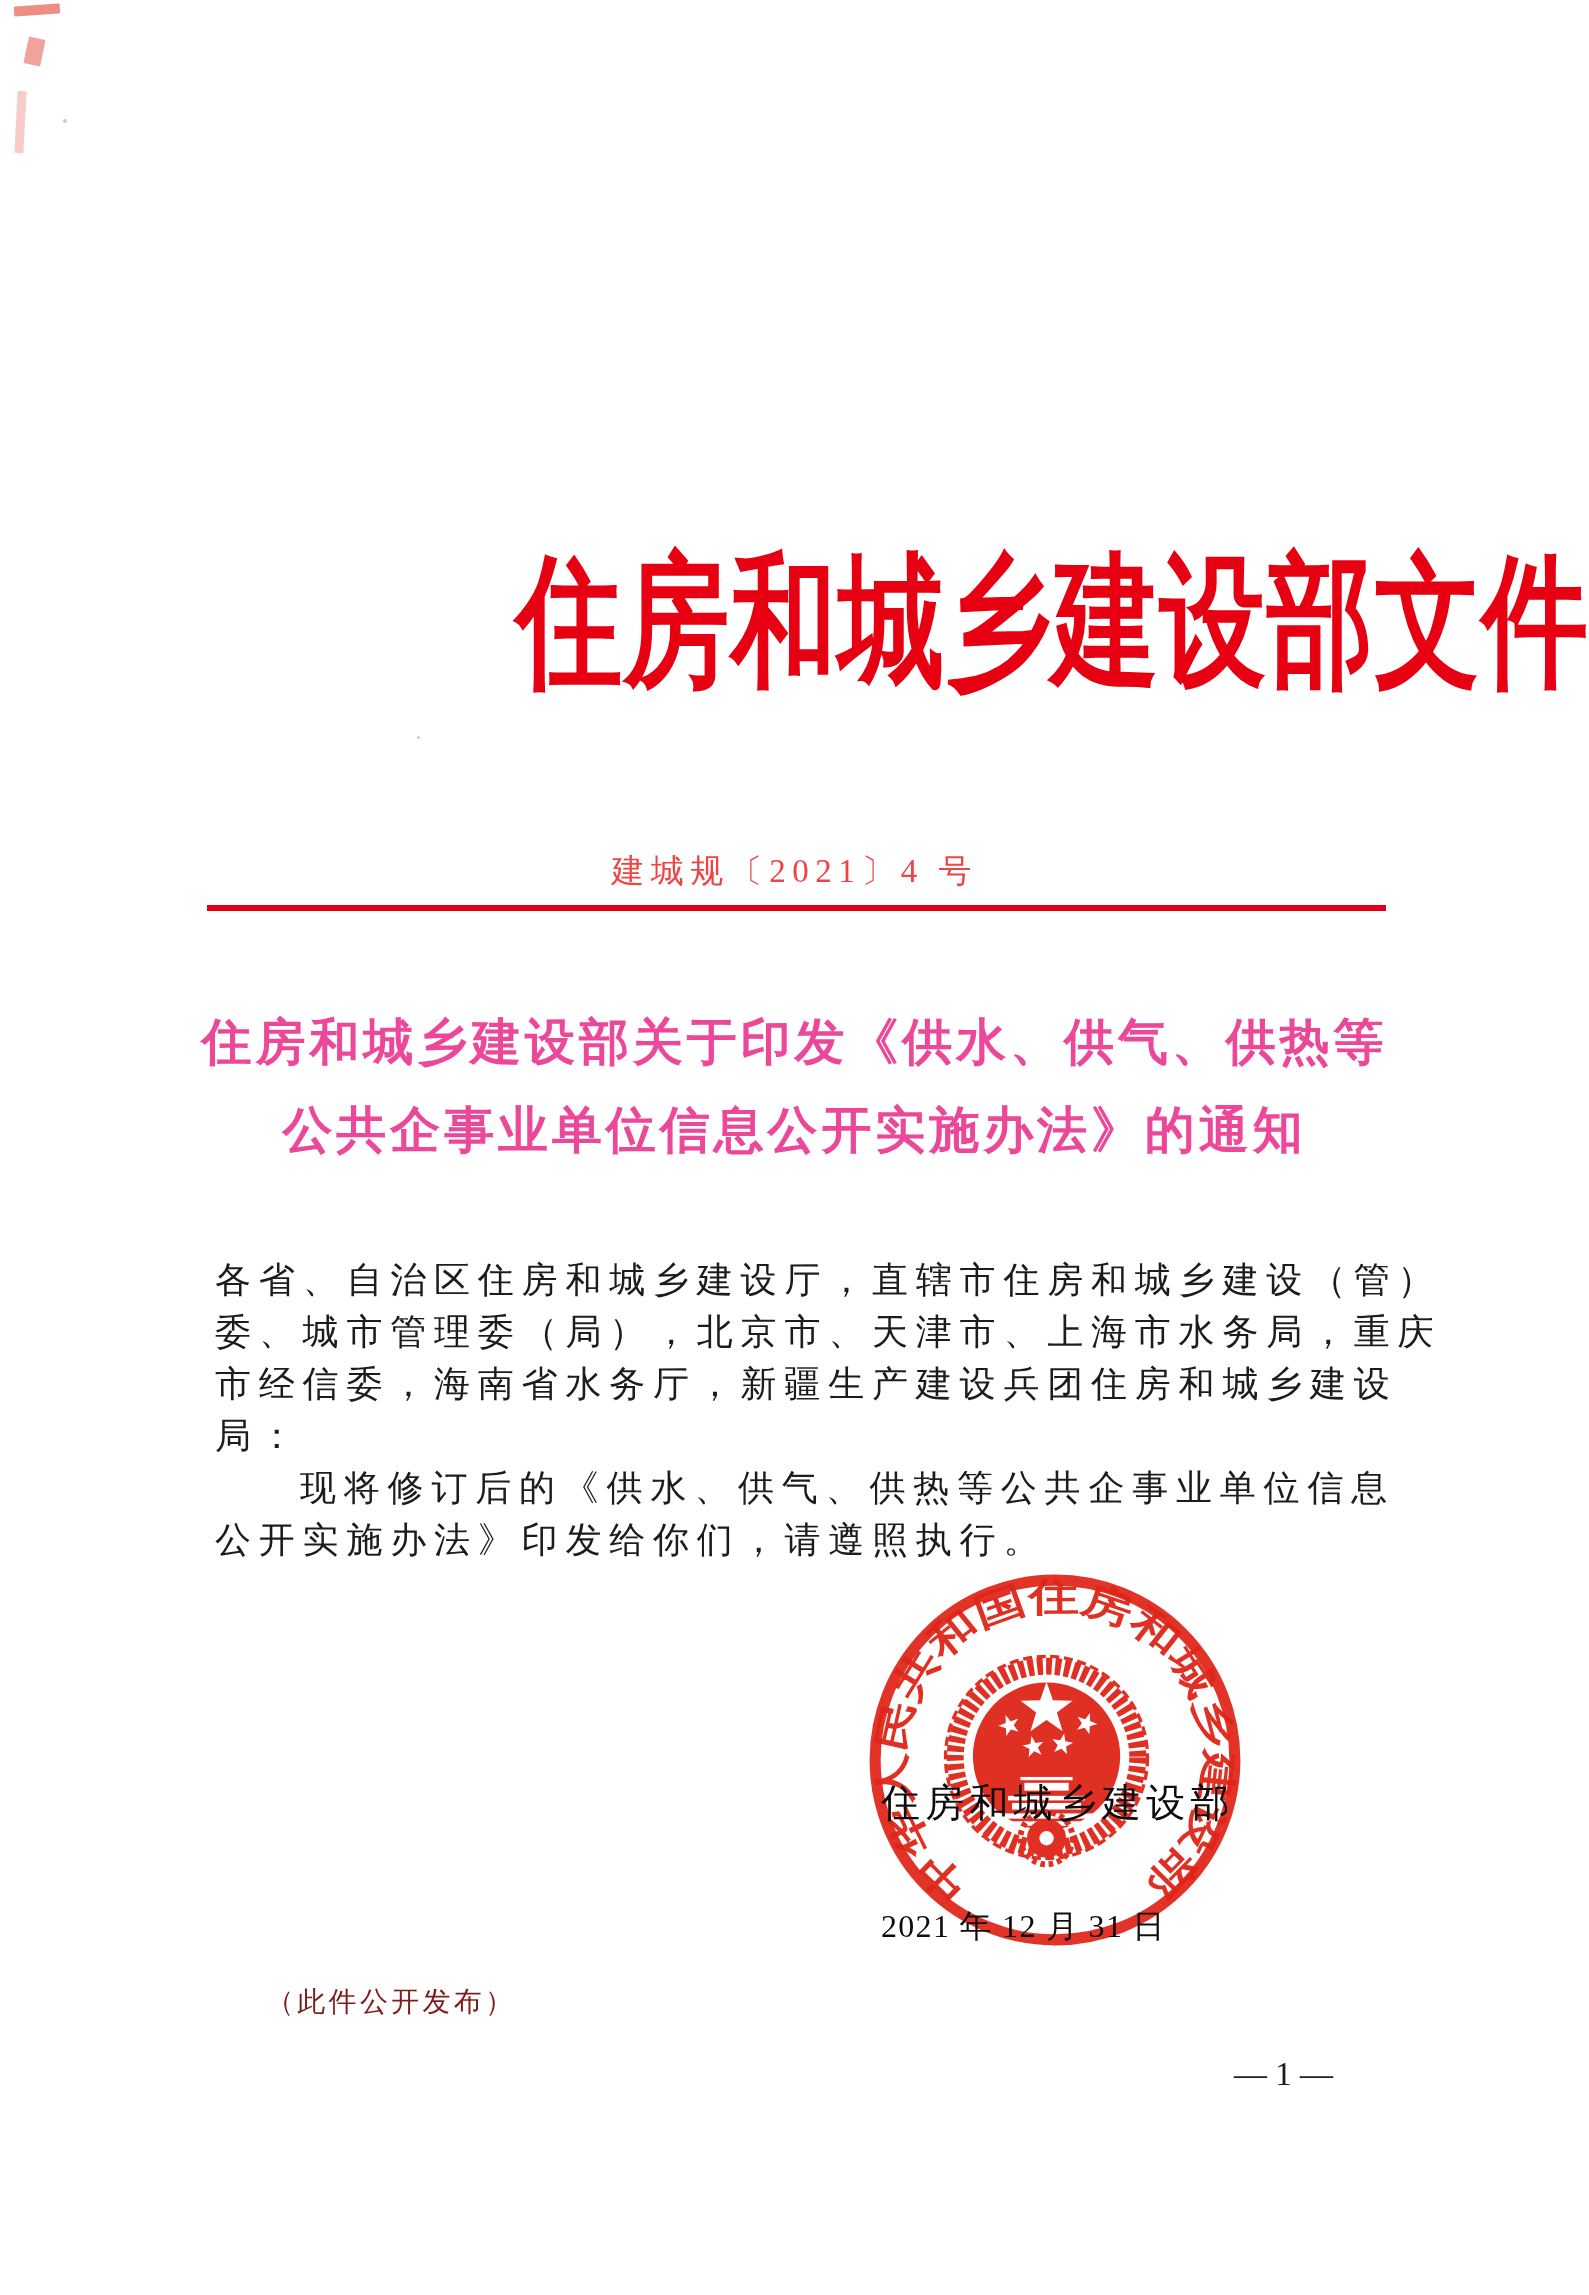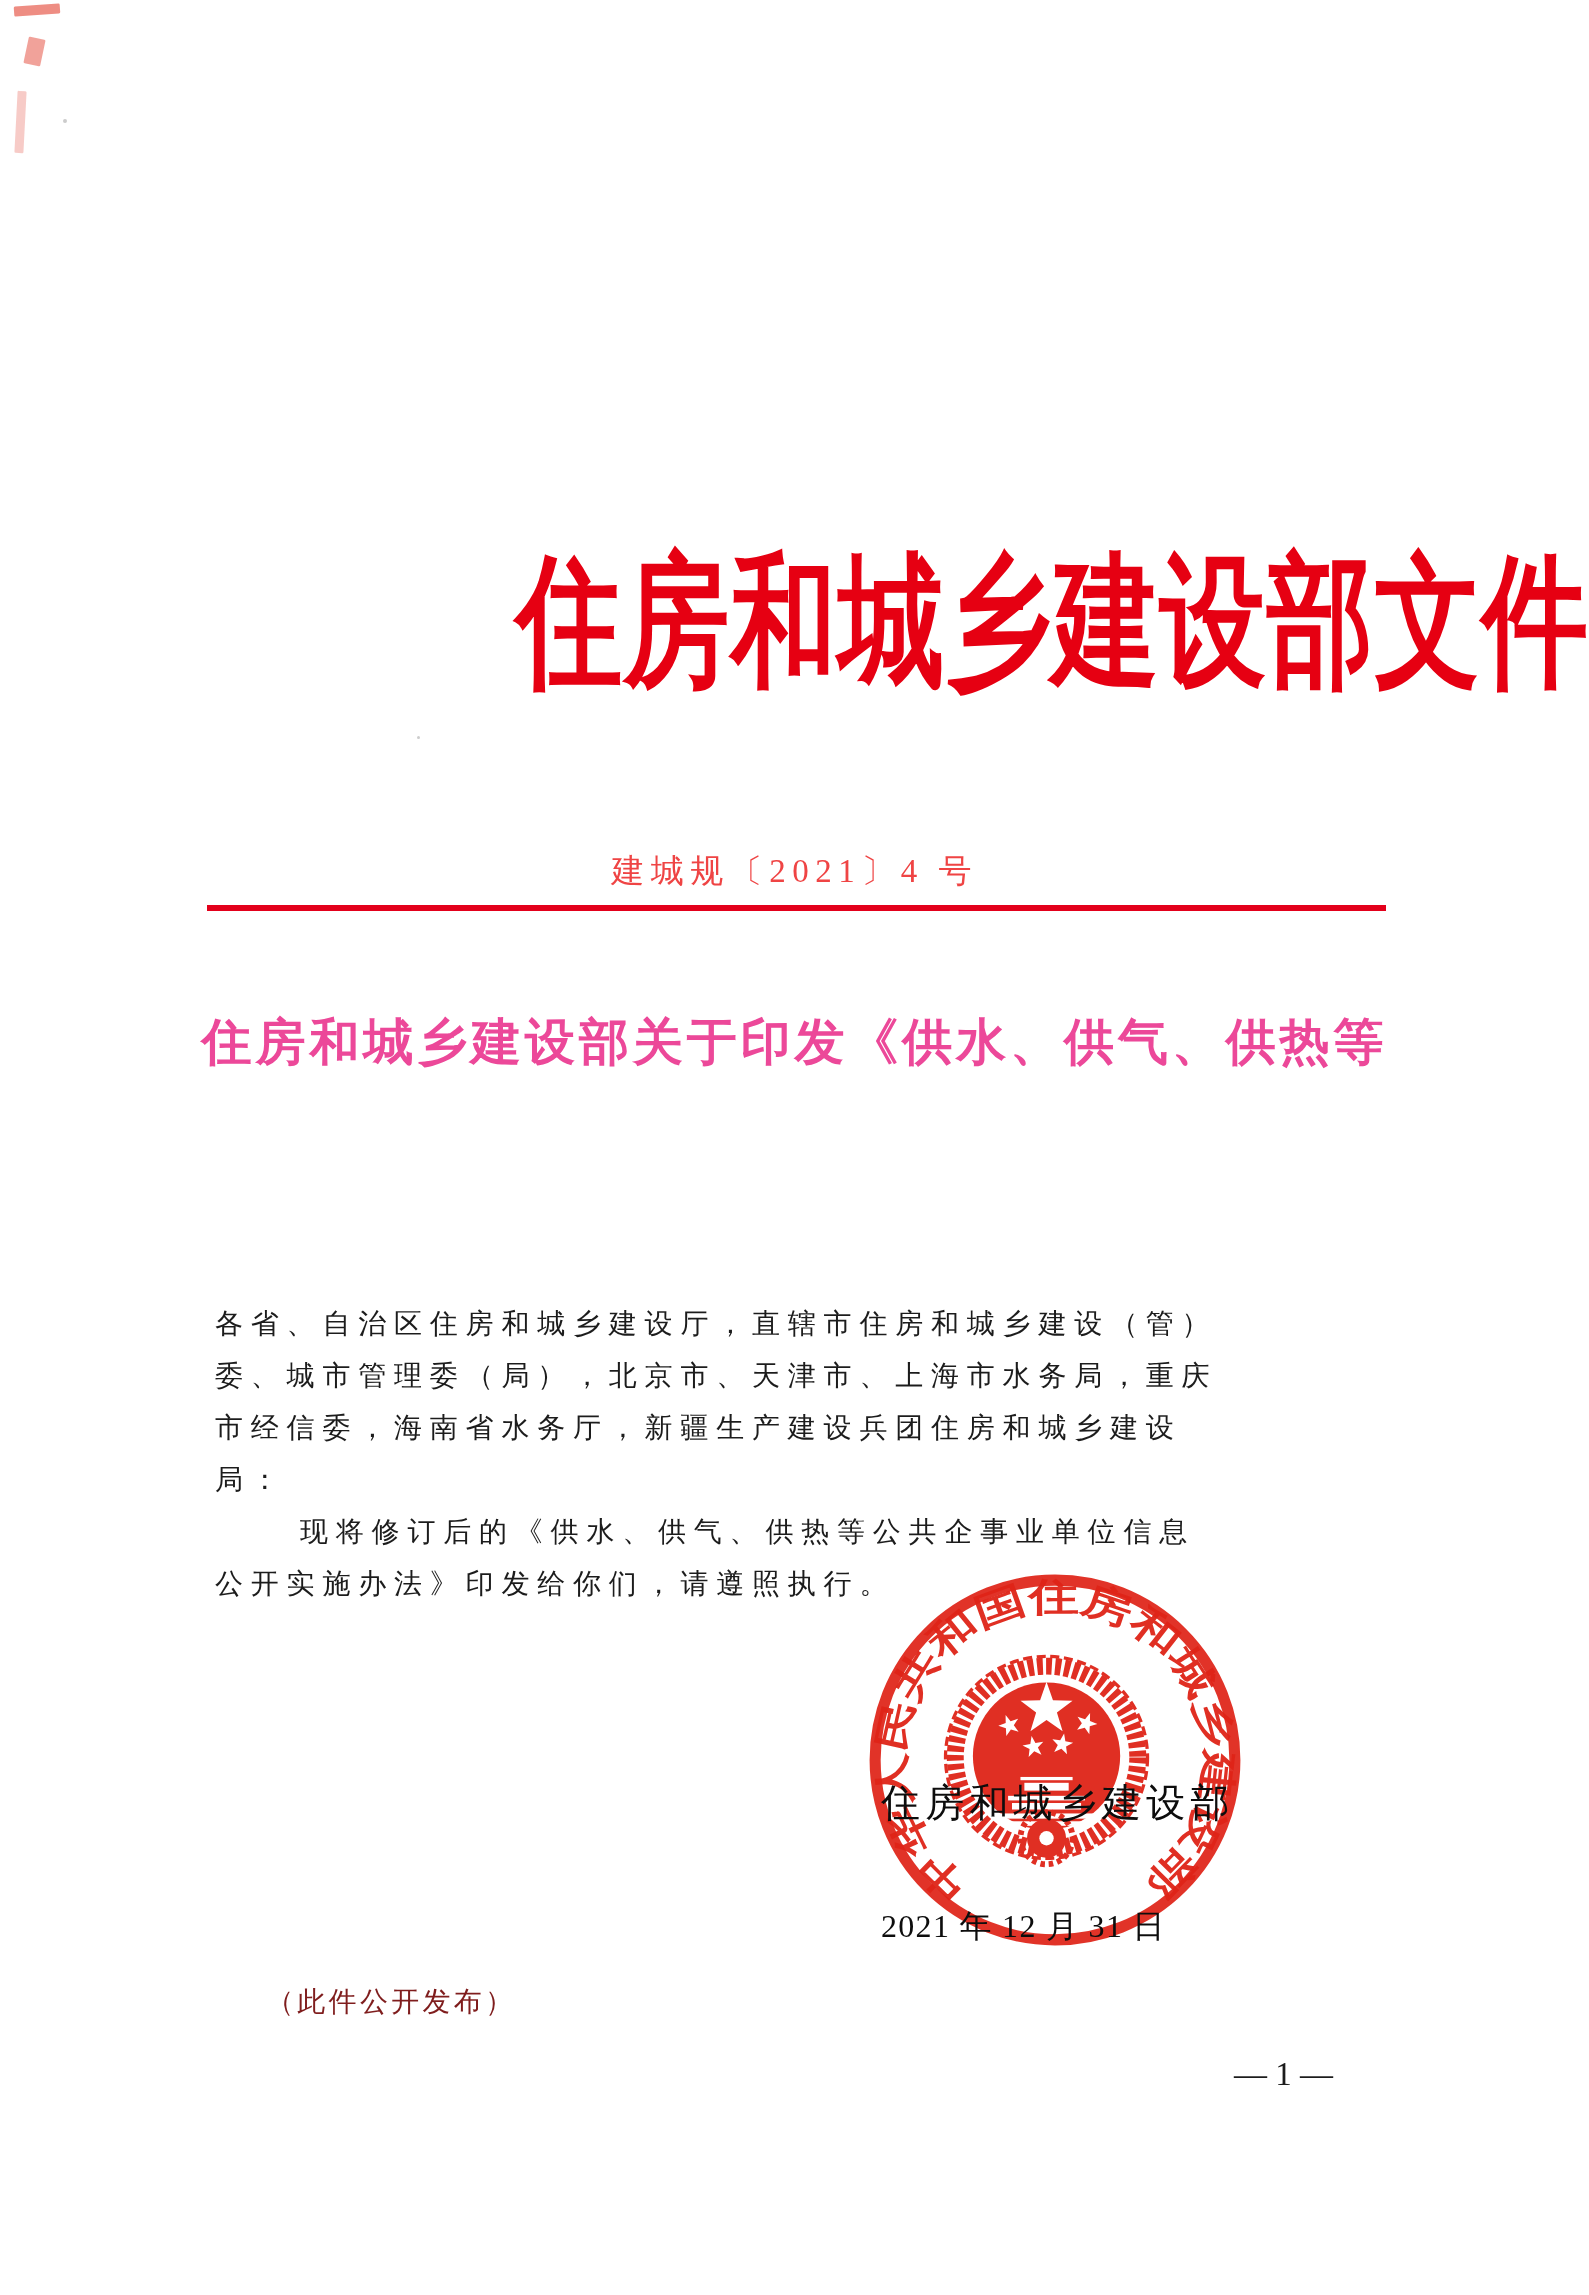--- a/index.html
+++ b/index.html
@@ -33,21 +33,21 @@
   #doc-title{
     left:0;right:0;top:1016px;text-align:center;
     font-family:"Liberation Sans","DejaVu Sans",sans-serif;
     font-weight:900;font-size:50px;color:#ec4899;
   }
   #doc-title .t-line{line-height:52px;white-space:nowrap;letter-spacing:3.9px;}
   #doc-title .t-line + .t-line{margin-top:36px;}
   
   #body-text{
     left:215px;top:1254px;width:1182px;
-    font-size:28px;line-height:52px;letter-spacing:7.8px;color:#1c1c1c;margin-top:44px;
+    font-size:36px;line-height:52px;letter-spacing:7.8px;color:#1c1c1c;
   }
   .b-line{white-space:nowrap;}
   .b-line.indent{text-indent:85px;}
   
   #seal{left:866px;top:1571px;width:378px;height:378px;}
   
   #signature{
     left:881px;top:1776px;font-size:39px;letter-spacing:5.2px;
     color:#0d0d0d;white-space:nowrap;z-index:5;
   }
@@ -71,20 +71,21 @@
 <div id="header-title" class="abs">
   <span class="stretch">住房和城乡建设部文件</span>
 </div>
 
 <div id="doc-number" class="abs">建城规〔2021〕4 号</div>
 
 <div id="red-rule" class="abs"></div>
 
 <div id="doc-title" class="abs">
   <div class="t-line">住房和城乡建设部关于印发《供水、供气、供热等</div>
+  <div class="t-line">公共企事业单位信息公开实施办法》的通知</div>
 </div>
 
 <div id="body-text" class="abs">
   <div class="b-line">各省、自治区住房和城乡建设厅，直辖市住房和城乡建设（管）</div>
   <div class="b-line">委、城市管理委（局），北京市、天津市、上海市水务局，重庆</div>
   <div class="b-line">市经信委，海南省水务厅，新疆生产建设兵团住房和城乡建设</div>
   <div class="b-line">局：</div>
   <div class="b-line indent">现将修订后的《供水、供气、供热等公共企事业单位信息</div>
   <div class="b-line">公开实施办法》印发给你们，请遵照执行。</div>
 </div>

